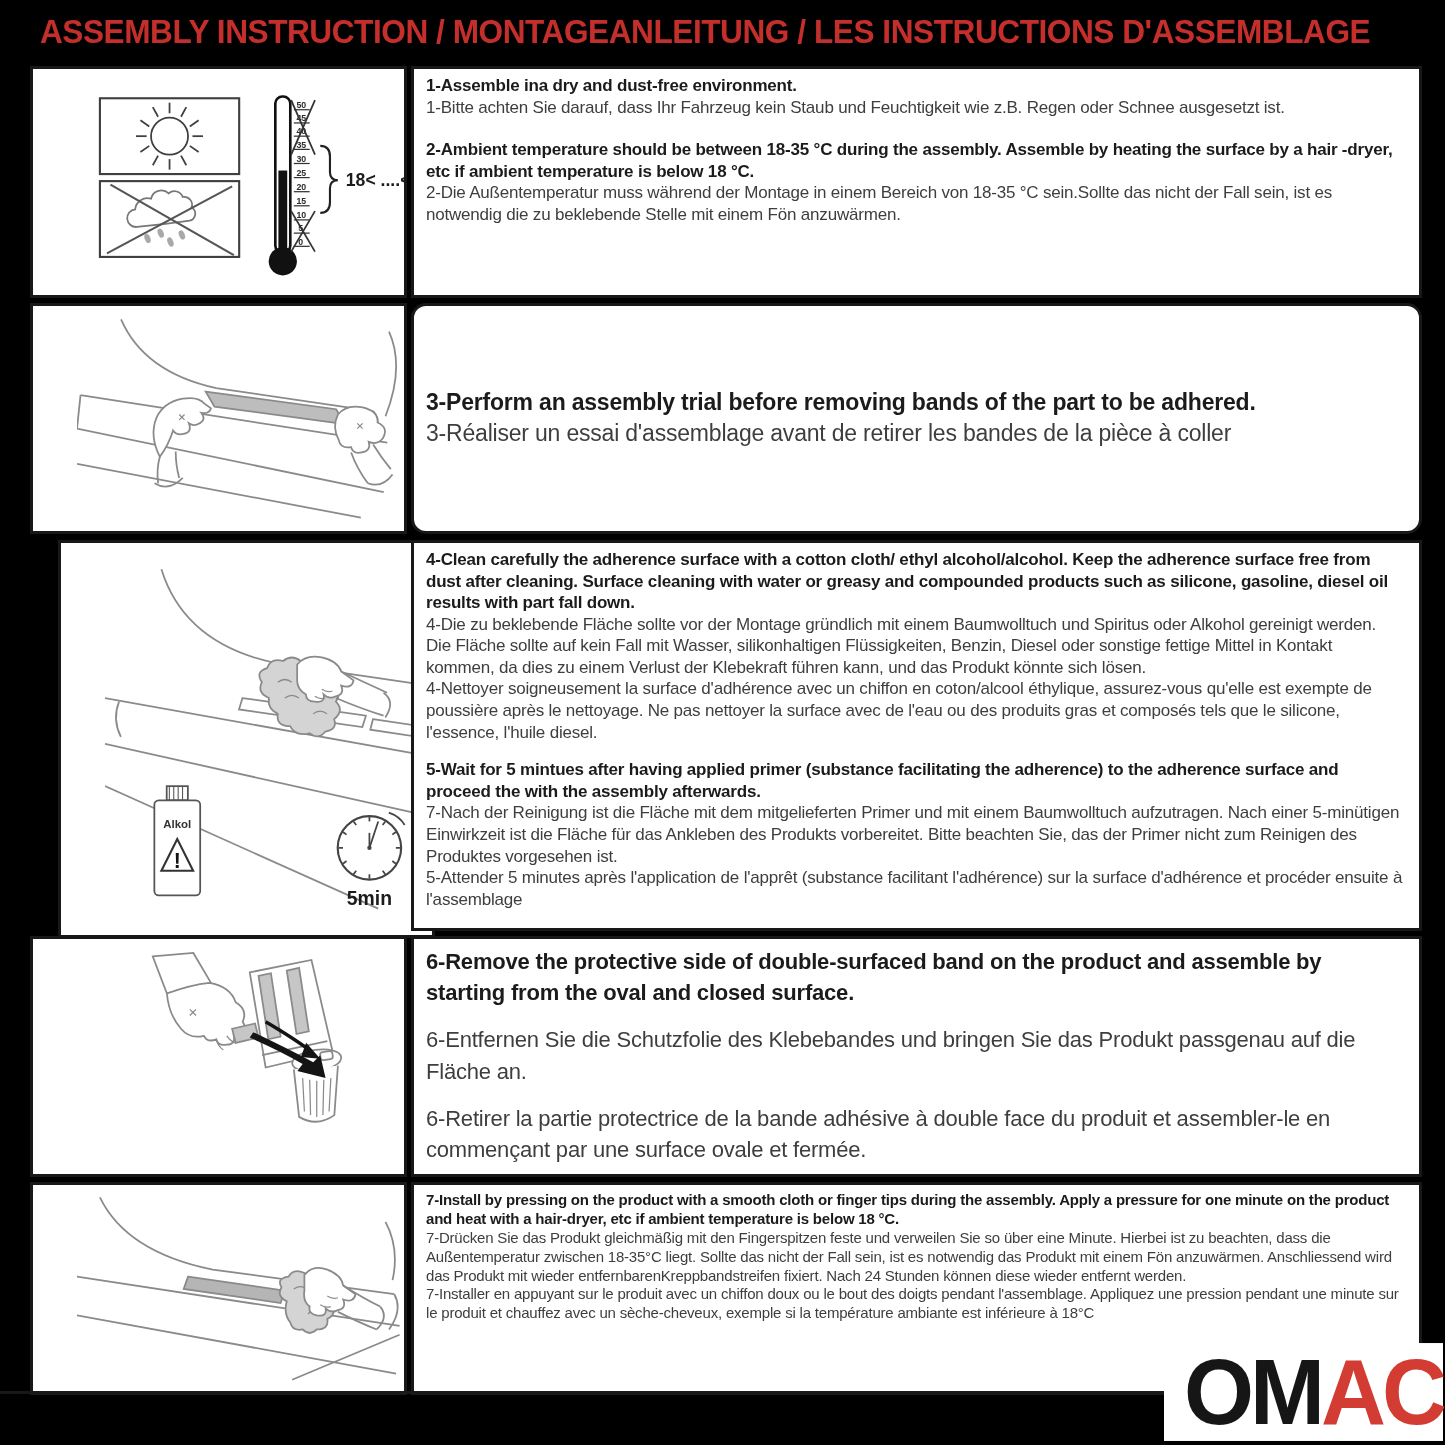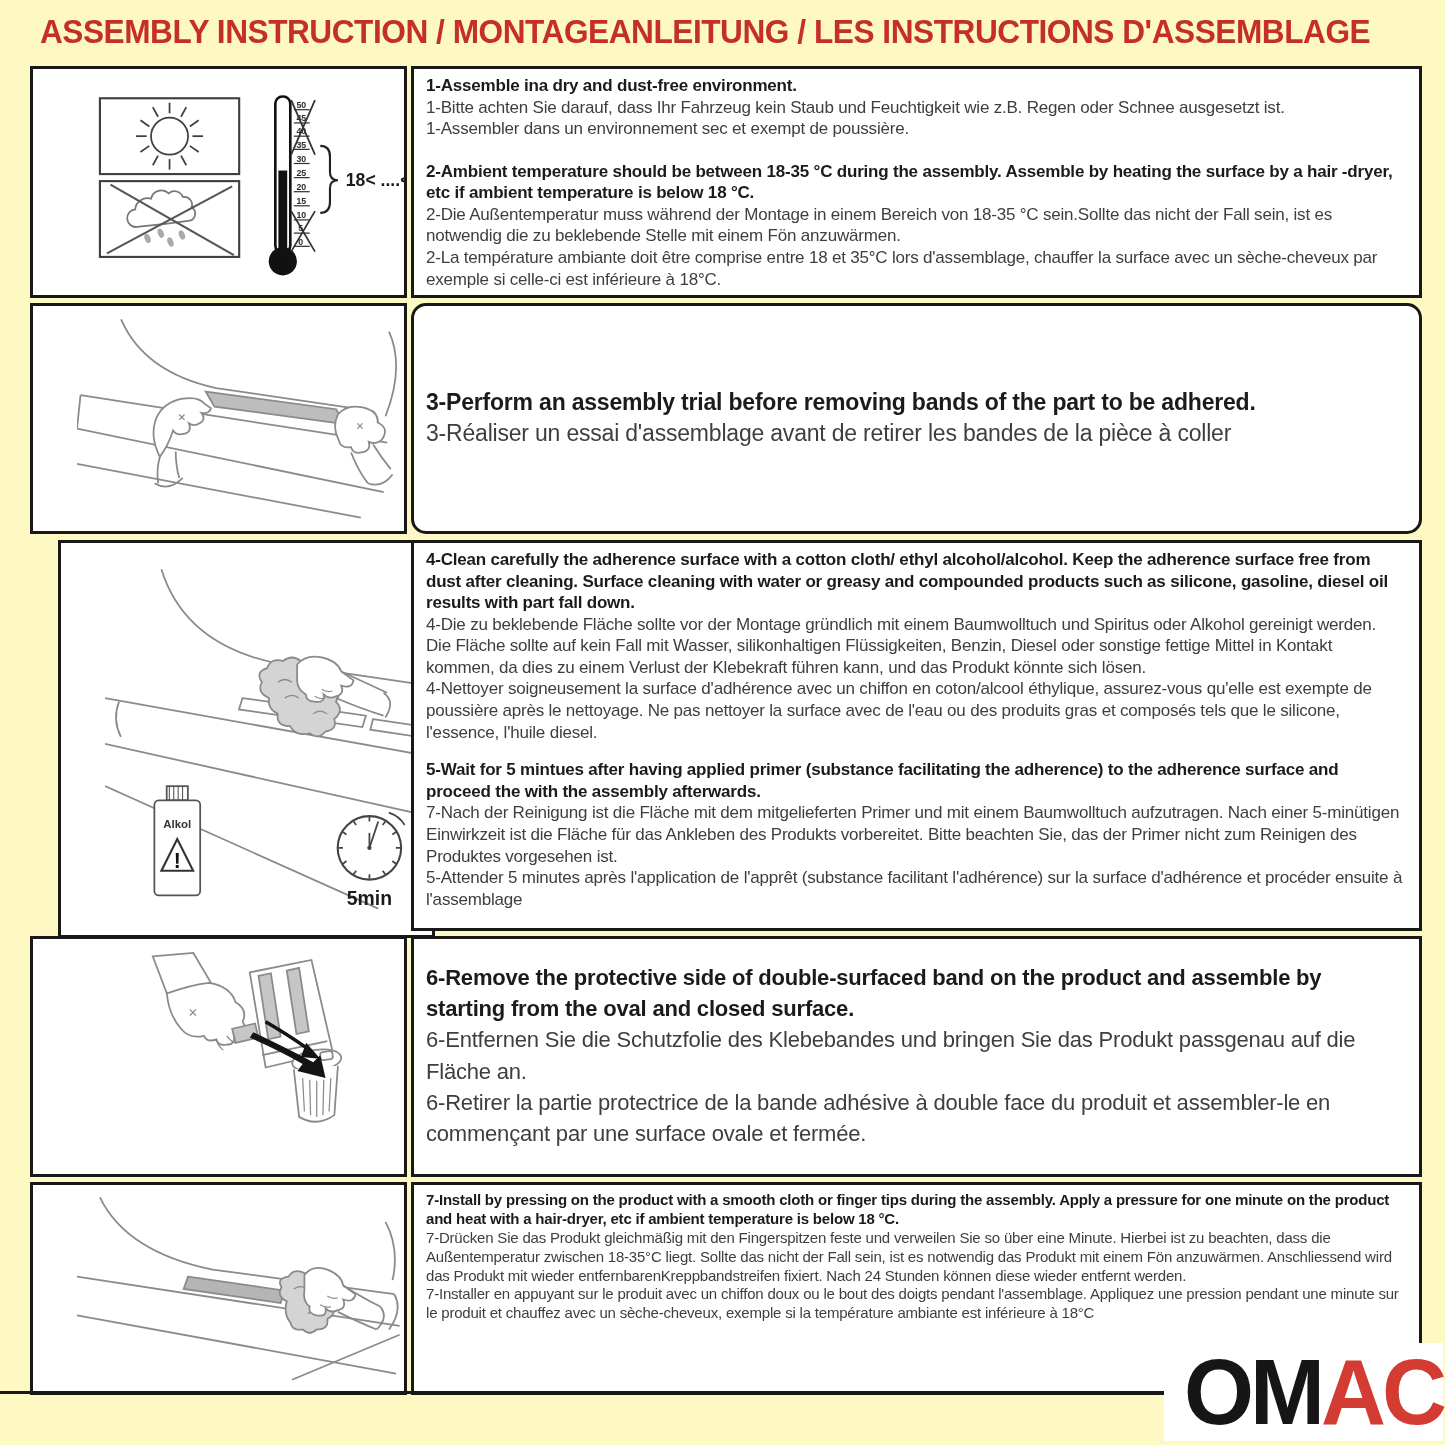--- a/index.html
+++ b/index.html
@@ -1,31 +1,31 @@
 <!DOCTYPE html>
 <html><head>
 <meta charset="utf-8">
 <style>
   html,body{margin:0;padding:0;background:#ffffff;}
   body{width:1445px;height:1445px;position:relative;font-family:"Liberation Sans",sans-serif;overflow:hidden;}
-  .page{position:absolute;inset:0;background:#fef9c3;}
+  .page{position:absolute;inset:0;background:#000000;}
   .title{position:absolute;top:12px;left:40px;font-size:34px;font-weight:bold;color:#c42f2c;
          letter-spacing:-0.5px;white-space:nowrap;transform:scaleX(0.93);transform-origin:left center;}
   .box{position:absolute;border:3px solid #181818;background:#fff;box-sizing:border-box;padding-left:44px;}
   .illus svg{display:block;width:100%;height:100%;}
   svg text{font-family:"Liberation Sans",sans-serif;}
   
   #r1i{top:66px;left:30px;width:377px;height:232px;}
   #r1t{top:66px;left:411px;width:1011px;height:232px;}
   #r2i{top:303px;left:30px;width:377px;height:231px;}
   #r2t{top:303px;left:411px;width:1011px;height:231px;border-radius:15px;}
   #r3i{top:540px;left:30px;width:377px;height:398px;margin-left:28px;}
   #r3t{top:540px;left:411px;width:1011px;height:391px;}
   #r4i{top:936px;left:30px;width:377px;height:241px;}
-  #r4t{top:936px;left:411px;width:1011px;height:241px;}
+  #r4t{top:936px;left:411px;width:1011px;height:241px;gap:16px;}
   #r5i{top:1182px;left:30px;width:377px;height:213px;}
   #r5t{top:1182px;left:411px;width:1011px;height:213px;}
   .textbox{padding:6px 14px 8px 12px;}
   .textbox p{margin:0;}
   .en{font-weight:bold;color:#1b1b1b;}
   .de,.fr{font-weight:normal;color:#3e3e3e;}
   .size-s{font-size:17px;line-height:1.27;letter-spacing:-0.2px;}
   .size-s5{font-size:15px;line-height:1.26;letter-spacing:-0.2px;}
   .size-l{font-size:23px;line-height:1.33;letter-spacing:-0.2px;}
   .size-m{font-size:22px;line-height:1.42;letter-spacing:-0.2px;}
@@ -120,25 +120,23 @@
             <line x1="270" y1="146" x2="243" y2="192"></line>
         </g>
         <path d="M276,72 Q287,72 287,84 L287,102 Q287,111 296,111 Q287,111 287,120 L287,136 Q287,148 276,148" stroke="#222" stroke-width="2.4"></path>
         <text x="305" y="117" font-size="20" font-weight="bold" fill="#1b1b1b" stroke="none">18&lt; ....&lt;35 C</text>
       </g>
     </svg>
   </div>
   <div class="box textbox size-s" id="r1t">
     <p class="en">1-Assemble ina dry and dust-free environment.</p>
     <p class="de">1-Bitte achten Sie darauf, dass Ihr Fahrzeug kein Staub und Feuchtigkeit wie z.B. Regen oder Schnee ausgesetzt ist.</p>
-    <p class="fr">1-Assembler dans un environnement sec et exempt de poussière.</p>
     <div class="blockgap-l"></div>
     <p class="en">2-Ambient temperature should be between 18-35 °C  during the assembly. Assemble by heating the surface by a hair -dryer, etc if ambient temperature is below 18 °C.</p>
     <p class="de">2-Die Außentemperatur muss während der Montage in einem Bereich von 18-35 °C  sein.Sollte das nicht der Fall sein, ist es notwendig die zu beklebende Stelle mit einem Fön anzuwärmen.</p>
-    <p class="fr">2-La température ambiante doit être comprise entre 18 et 35°C lors d'assemblage, chauffer la surface avec un sèche-cheveux par exemple si celle-ci est inférieure à 18°C.</p>
   </div>
 
   <div class="box illus" id="r2i">
     <svg viewBox="0 0 371 225">
       <g fill="none" stroke="#8a8a8a" stroke-width="2">
         <path d="M50,0 Q76,60 158,78 L336,104"></path>
         <path d="M354,14 Q372,54 350,110"></path>
         <path d="M336,104 Q344,112 340,124"></path>
         <path d="M4,86 L352,140"></path>
           <path d="M0,124 L348,196"></path>

